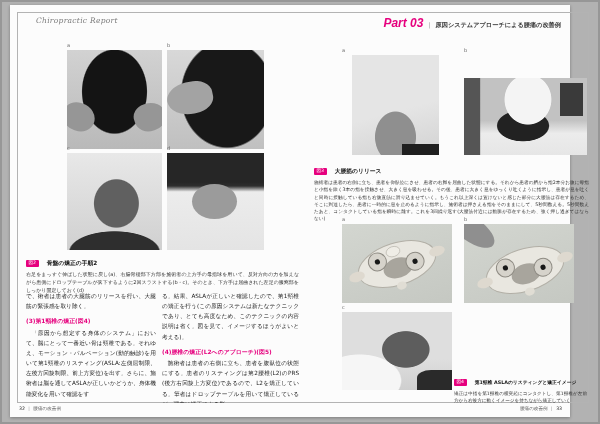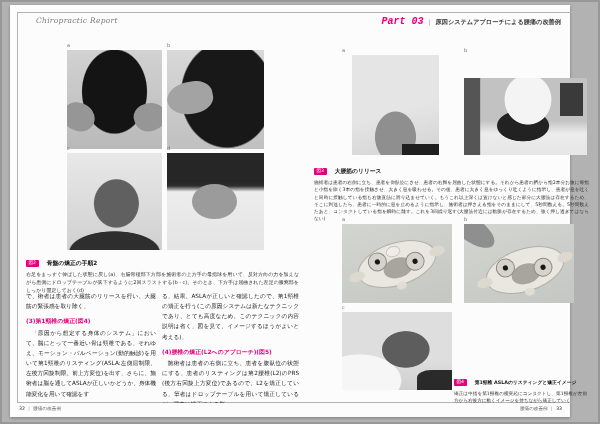--- a/index.html
+++ b/index.html
@@ -2,21 +2,21 @@
 <html lang="ja" style="--accent: #e6007e;"><head>
 <meta charset="utf-8">
 <style>
   html,body{margin:0;padding:0;}
   body{font-family:"DejaVu Sans","Liberation Sans",sans-serif;}
   .canvas{position:relative;width:600px;height:424px;background:#b2b2b2;box-shadow:inset 0 0 0 2px #979797;overflow:hidden;}
   .spread{position:absolute;left:10px;top:5px;width:560px;height:412px;background:#fcfcfc;box-shadow:0 1px 3px rgba(0,0,0,.3);}
   .frame{position:absolute;left:7px;top:7px;width:570px;height:389px;border:1px solid #b3b3b3;}
   .brand{position:absolute;left:26px;top:11px;font-family:"DejaVu Serif","Liberation Serif",serif;font-style:italic;font-size:7.5px;color:#7a7a7a;letter-spacing:.3px;}
   .rp-header{position:absolute;right:9px;top:11px;font-size:6.2px;color:#3a3a3a;white-space:nowrap;}
-  .rp-header .part{font-family:Liberation Mono, monospace;font-style:italic;font-weight:bold;font-size:10px;color:var(--accent);}
+  .rp-header .part{font-family:Liberation Sans, sans-serif;font-style:italic;font-weight:bold;font-size:12px;color:var(--accent);}
   .rp-header .div{color:#999;margin:0 3px;font-weight:normal;}
   .rp-header .ttl{font-weight:bold;}
   .ph{position:absolute;overflow:hidden;background:#cfcfcf;}
   .ph-label{position:absolute;font-size:5px;color:#666;line-height:1;}
   
   #lp-a{background:radial-gradient(58% 72% at 50% 42%, #141414 0 58%, rgba(0,0,0,0) 60%),linear-gradient(180deg,#d2d2d2,#b9b9b9);}
   #lp-a::before,#lp-a::after{content:"";position:absolute;width:32px;height:28px;background:#969696;border-radius:45% 55% 50% 50%;bottom:18px;}
   #lp-a::before{left:-4px;transform:rotate(18deg);}
   #lp-a::after{right:-4px;transform:rotate(-18deg);}
   #lp-b{background:radial-gradient(78% 88% at 62% 45%, #181818 0 60%, rgba(0,0,0,0) 62%),linear-gradient(180deg,#d8d8d8,#c0c0c0);}

